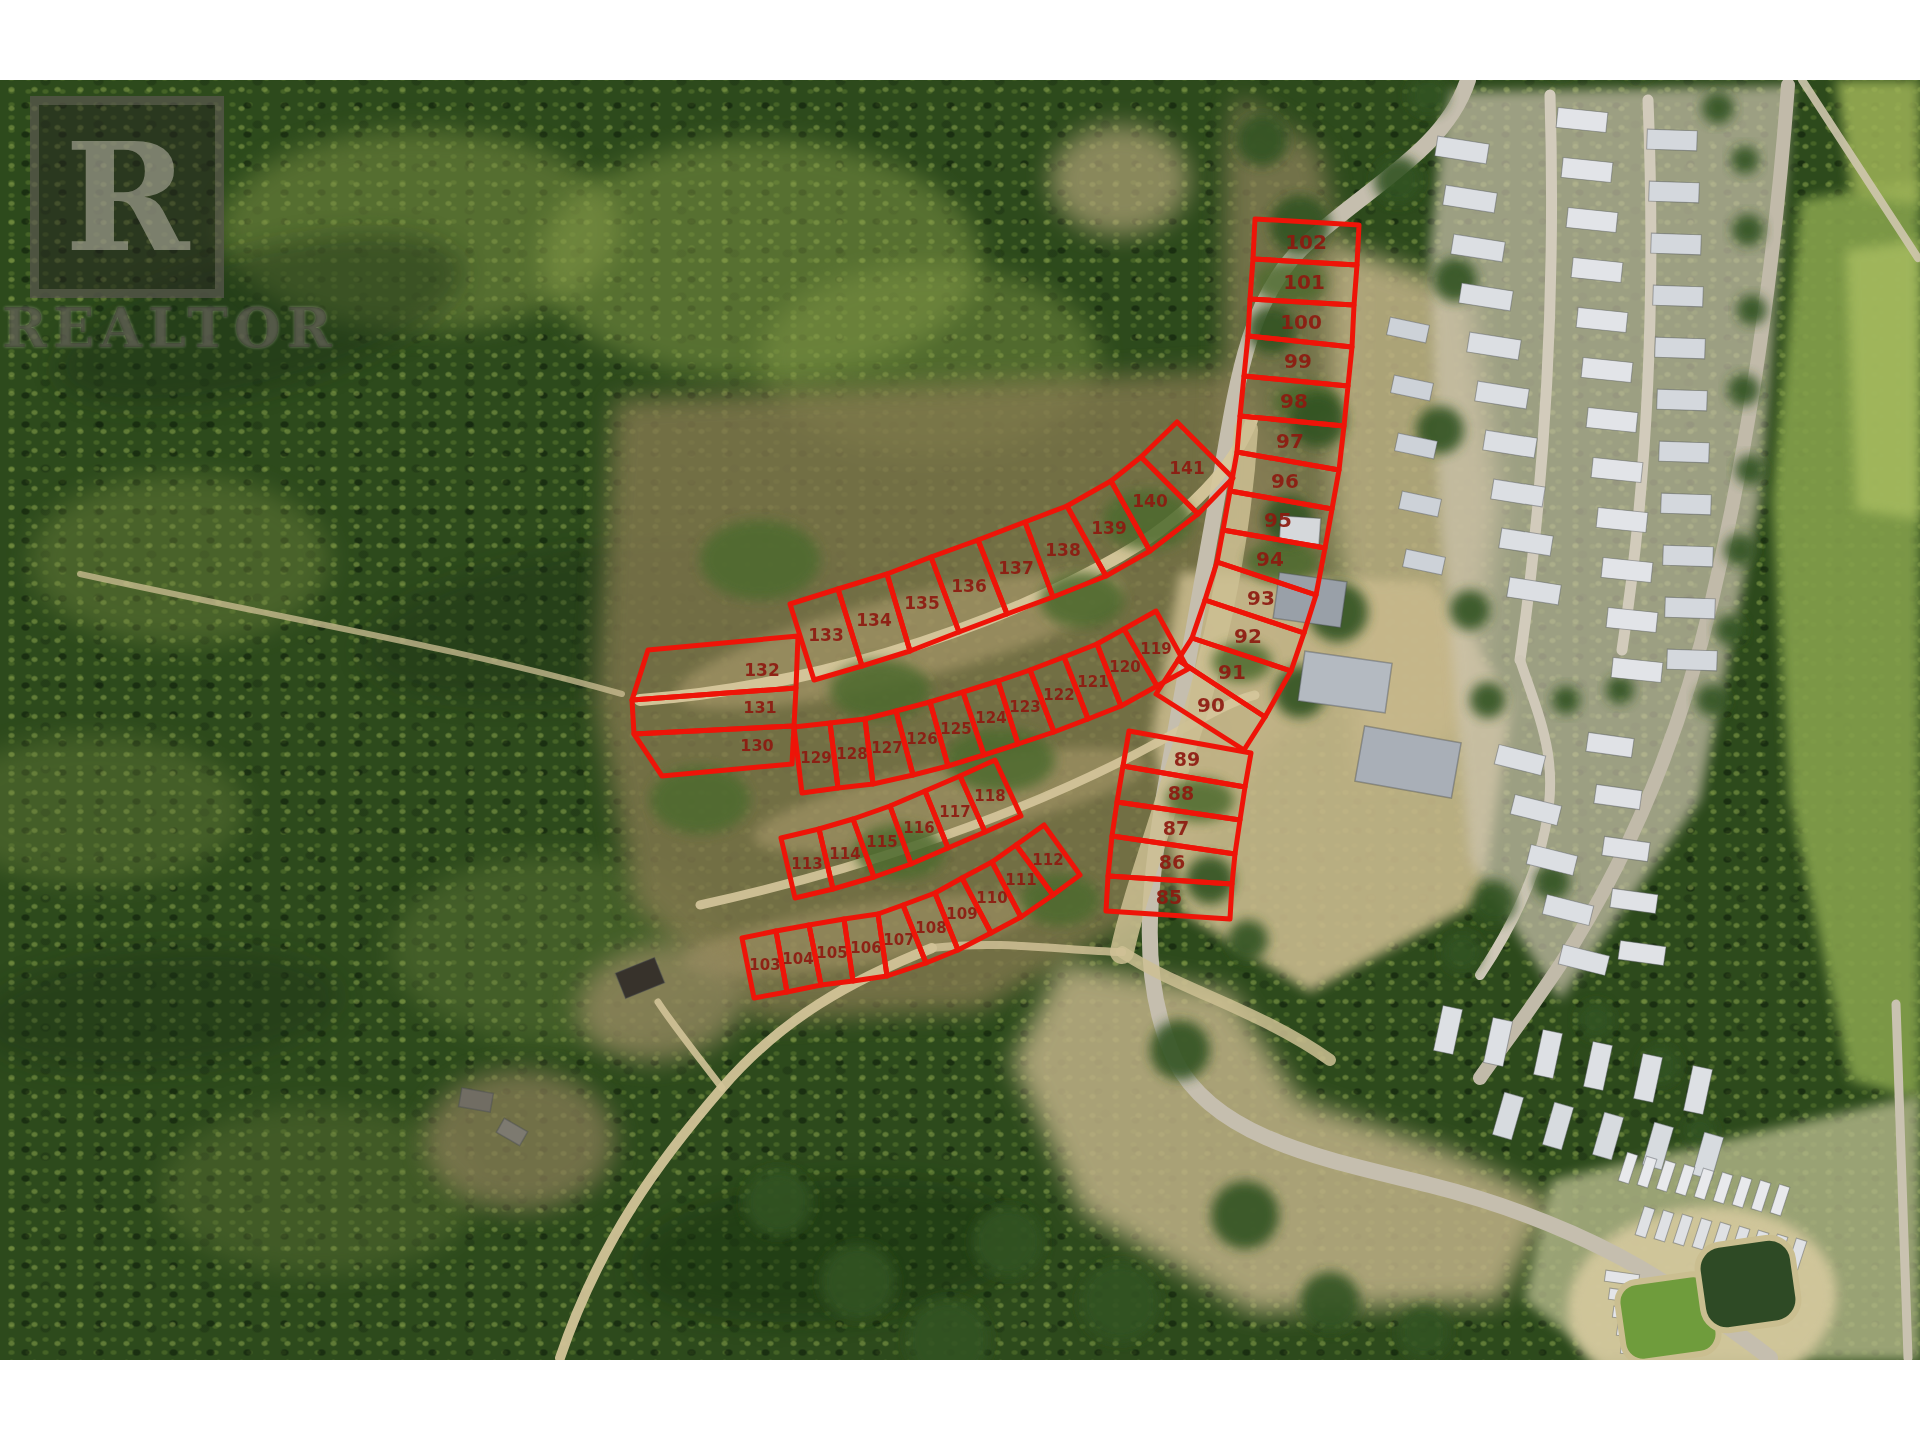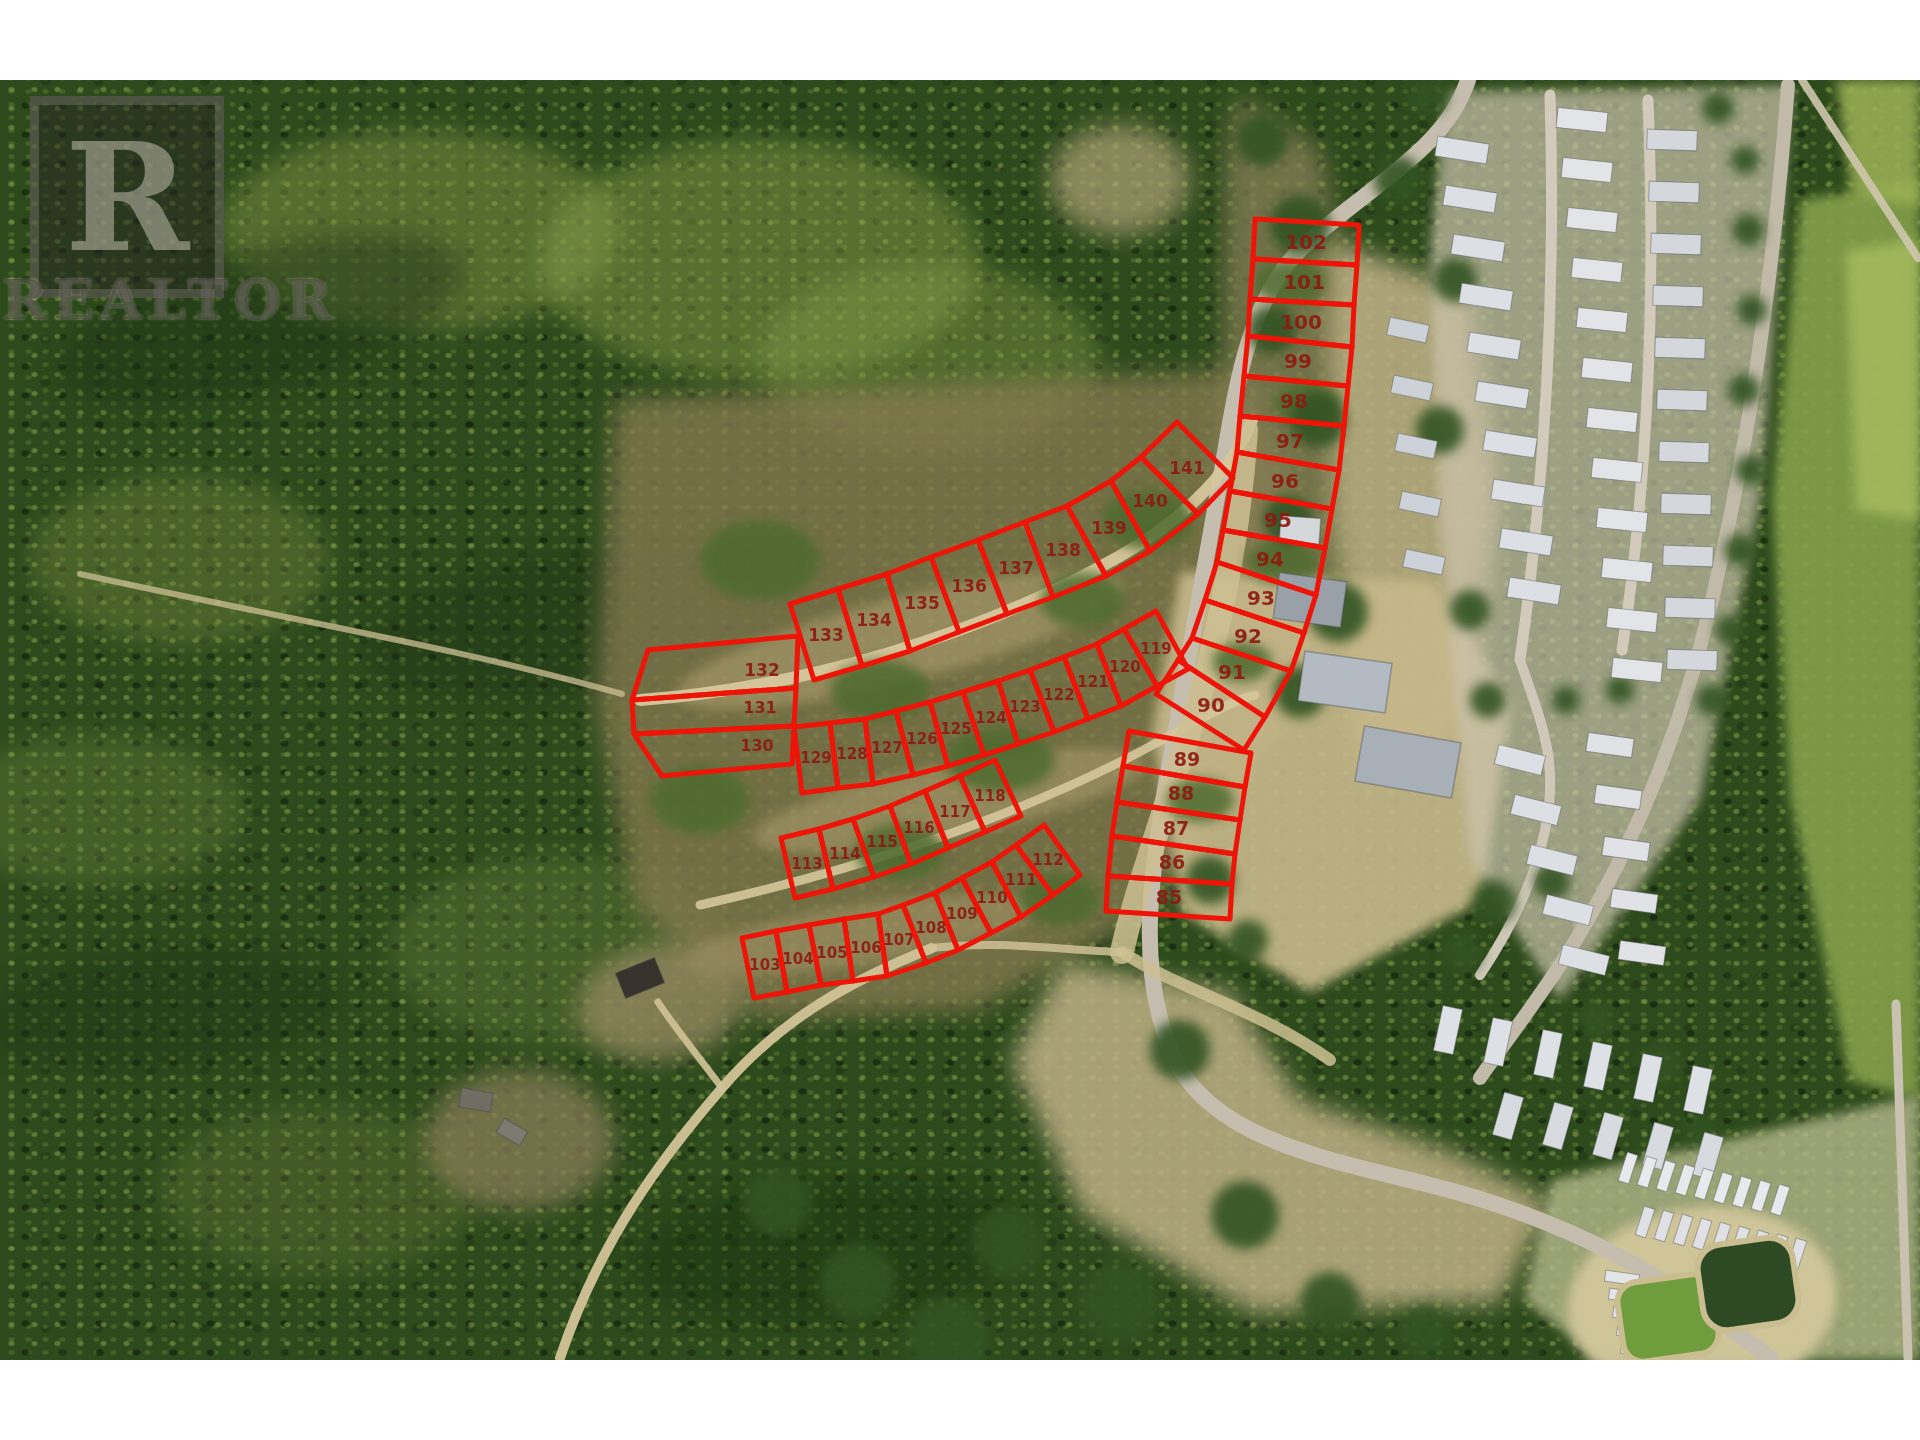--- a/index.html
+++ b/index.html
@@ -15,21 +15,21 @@
       radial-gradient(rgba(30,52,20,.55) 4px, transparent 6px);
     background-size:23px 19px, 37px 29px, 17px 13px, 53px 43px;
     background-position:0 0, 7px 11px, 3px 5px, 19px 23px;}
   svg.overlay{position:absolute;left:0;top:0;width:1920px;height:1440px;z-index:2;}
   .wm{position:absolute;z-index:3;pointer-events:none;}
   .wm-box{left:30px;top:96px;width:176px;height:184px;
     background:rgba(40,38,33,.50);border:9px solid rgba(135,130,118,.38);
     display:flex;align-items:center;justify-content:center;}
   .wm-letter{font-family:"DejaVu Serif", serif;font-weight:bold;font-size:150px;line-height:1;
     color:rgba(190,185,172,.55);}
-  .wm-word{left:2px;top:268px;font-family:"DejaVu Serif", serif;font-weight:bold;font-size:54px;
+  .wm-word{left:2px;top:296px;font-family:"DejaVu Serif", serif;font-weight:bold;font-size:54px;
     letter-spacing:6px;color:rgba(55,52,46,.55);text-shadow:0 0 3px rgba(225,220,205,.45);}
   .lot-label{font-family:"DejaVu Sans", sans-serif;font-weight:bold;}
 </style>
 </head>
 <body>
 
 <div class="stage">
   <div class="photo"></div>
 
   <svg class="overlay" viewBox="0 0 1920 1440">

